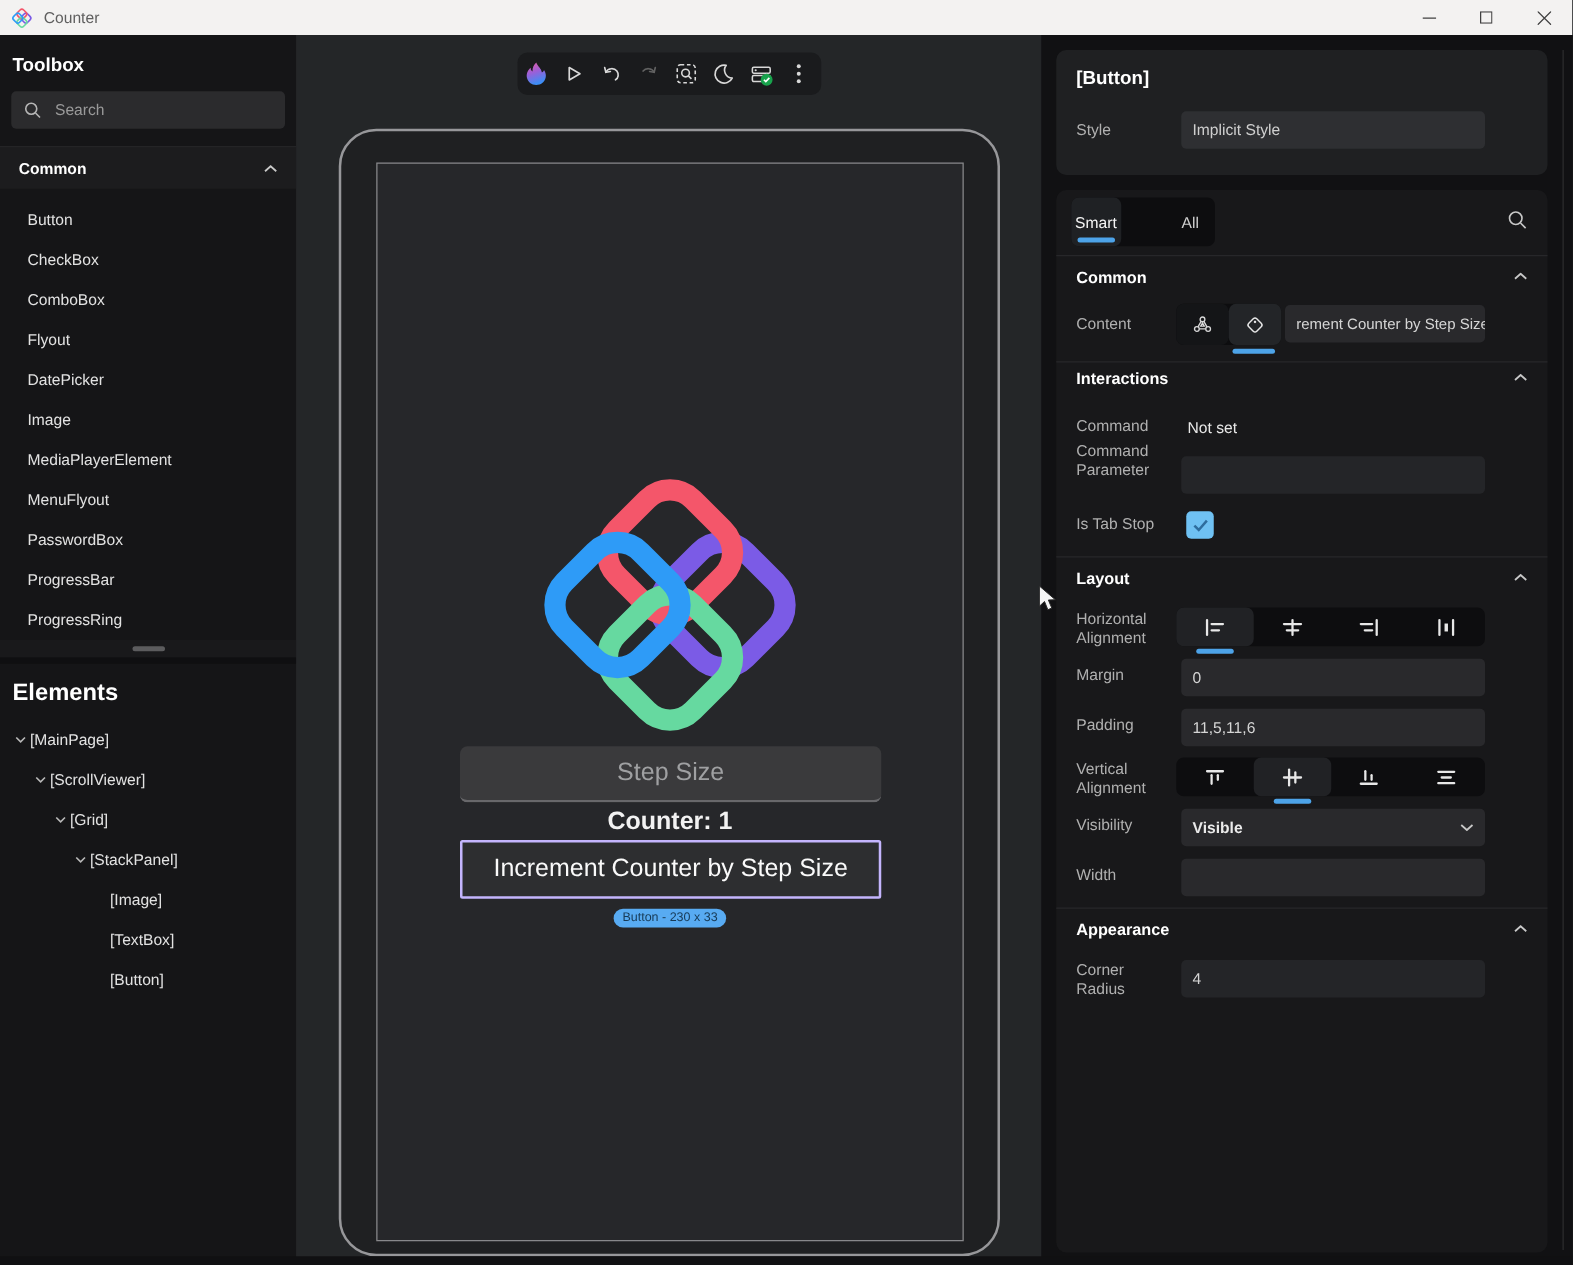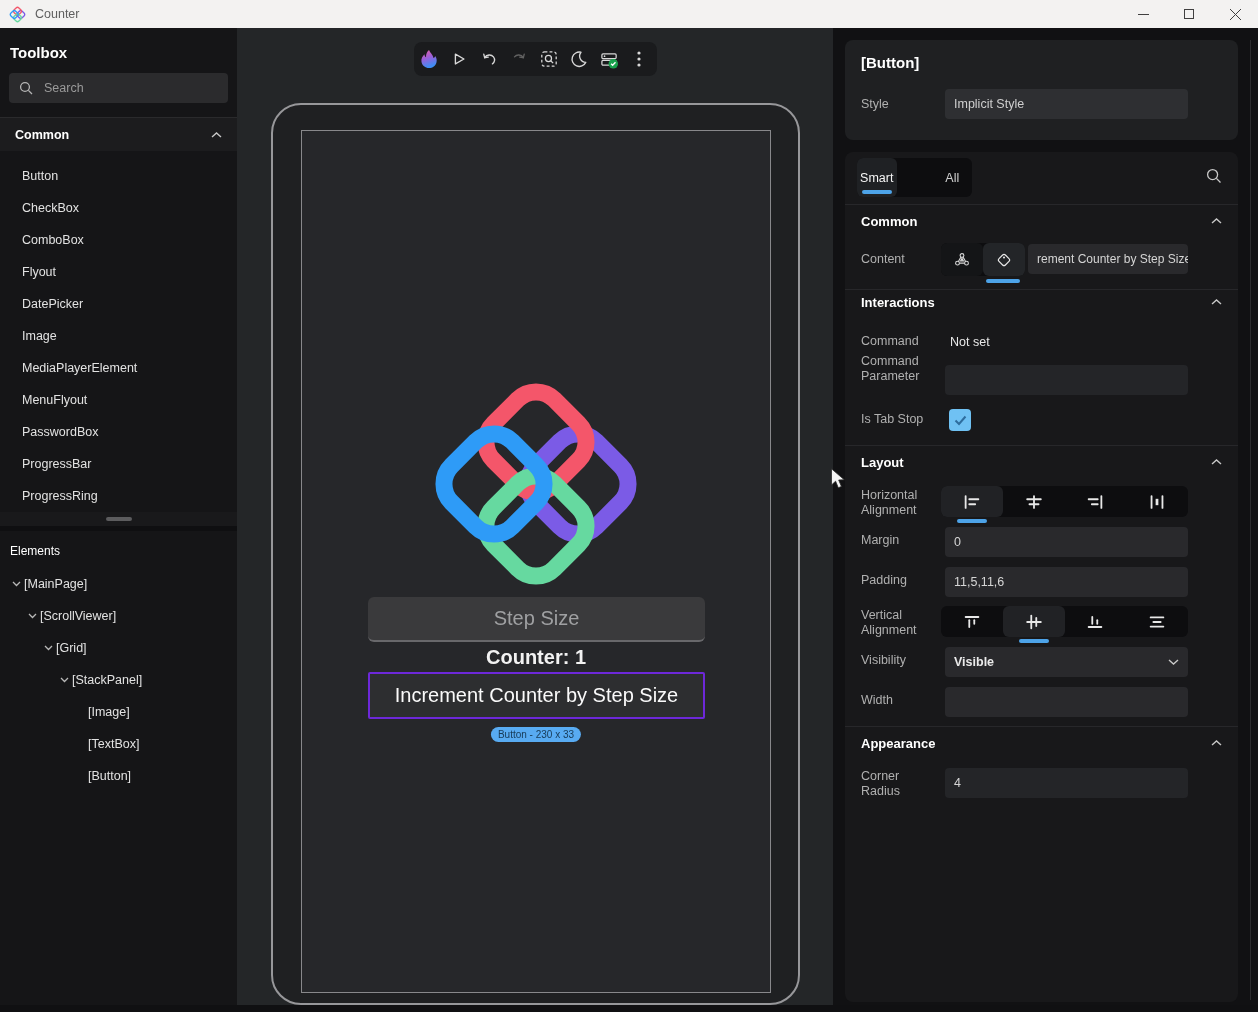--- a/index.html
+++ b/index.html
@@ -22,40 +22,40 @@
   .sb-search input::placeholder{color:#9a9a9a;}
   .sb-div{height:1px;background:#2a2a2c;margin-top:14px;}
   .sb-sec{height:33px;background:#1c1c1e;display:flex;align-items:center;justify-content:space-between;
           padding:0 15px;}
   .sb-sec span{font-size:12.5px;font-weight:bold;color:#fff;}
   .sb-list{padding-top:9px;}
   .sb-item{height:32px;line-height:32px;padding-left:22px;font-size:12.5px;color:#e2e2e2;}
   .sb-grip-row{height:14px;display:flex;align-items:center;justify-content:center;background:#19191b;}
   .sb-grip{width:26px;height:3.5px;border-radius:2px;background:#5c5c5e;}
   .sb-gap{height:5px;background:#0f0f11;}
-  .el-title{padding:13px 10px 10px 10px;font-size:12px;font-weight:normal;color:#fff;}
+  .el-title{padding:13px 10px 10px 10px;font-size:19px;font-weight:bold;color:#fff;}
   .tree-row{height:32px;display:flex;align-items:center;font-size:12.5px;color:#e2e2e2;}
   .tree-chev{width:16px;display:flex;justify-content:center;color:#b8b8b8;}
   
   .canvas{position:absolute;left:237px;top:28px;width:596px;bottom:0;background:#242628;}
   .dtoolbar{position:absolute;left:177px;top:14px;width:243px;height:34px;background:#1a1b1d;
             border-radius:8px;display:flex;align-items:center;}
   .tbtn{width:30px;height:34px;display:flex;align-items:center;justify-content:center;}
   .device{position:absolute;left:34px;top:75px;width:529px;height:902px;border:2px solid #97979a;
           border-radius:30px;background:#1f2022;box-sizing:border-box;}
   .dscreen{position:absolute;left:28px;top:25px;width:470px;height:863px;border:1px solid #88888b;
            background:#26272a;box-sizing:border-box;}
   .applogo-big{position:absolute;left:124px;top:243px;}
   .d-textbox{position:absolute;left:66px;top:466px;width:337px;height:45px;background:#3a3a3c;
              border-radius:6px;border-bottom:2px solid #68686b;display:flex;align-items:center;
              justify-content:center;font-size:20px;color:#9fa0a2;box-sizing:border-box;}
   .d-counter{position:absolute;left:0;right:0;top:515px;text-align:center;font-size:20px;
              font-weight:600;color:#f2f2f2;}
   .d-button{position:absolute;left:66px;top:541px;width:337px;height:47px;background:#2d2e30;
-            border:2px solid #6d28d9;border-radius:2px;display:flex;align-items:center;
+            border:2px solid #c4b5fd;border-radius:2px;display:flex;align-items:center;
             justify-content:center;font-size:20px;color:#fafafa;box-sizing:border-box;}
   .d-badge{position:absolute;left:50%;transform:translateX(-50%);top:596px;height:15px;
            background:#58abf2;border-radius:8px;padding:0 7px;display:flex;align-items:center;
            font-size:10px;color:#173a56;white-space:nowrap;}
   
   .inspector{position:absolute;left:833px;top:28px;width:425px;bottom:0;background:#111113;}
   .card1{position:absolute;left:12px;top:12px;width:393px;height:100px;background:#1f2022;border-radius:8px;}
   .card1 .hd{position:absolute;left:16px;top:14px;font-size:15px;font-weight:bold;color:#fff;}
   .card2{position:absolute;left:12px;top:124px;width:393px;height:850px;background:#18181a;border-radius:8px;}
   .lbl{position:absolute;left:16px;font-size:12.5px;color:#b0b0b0;line-height:15px;}

